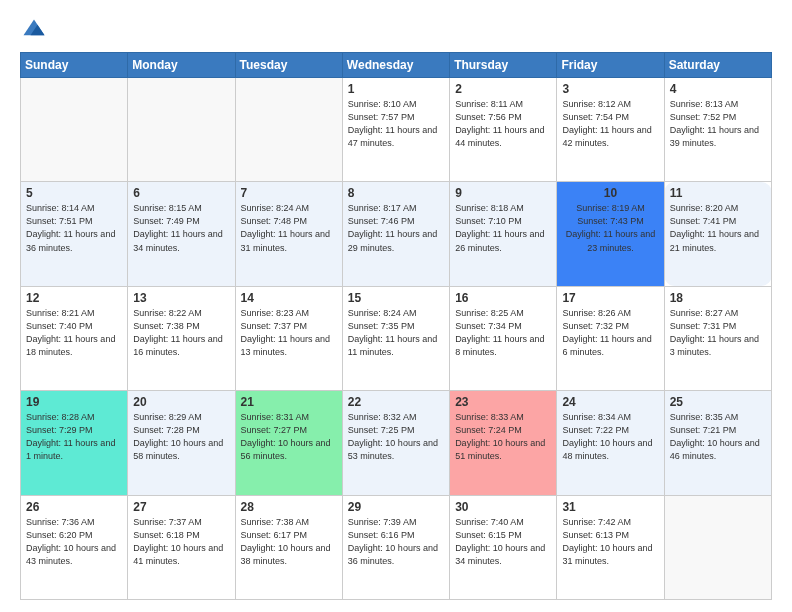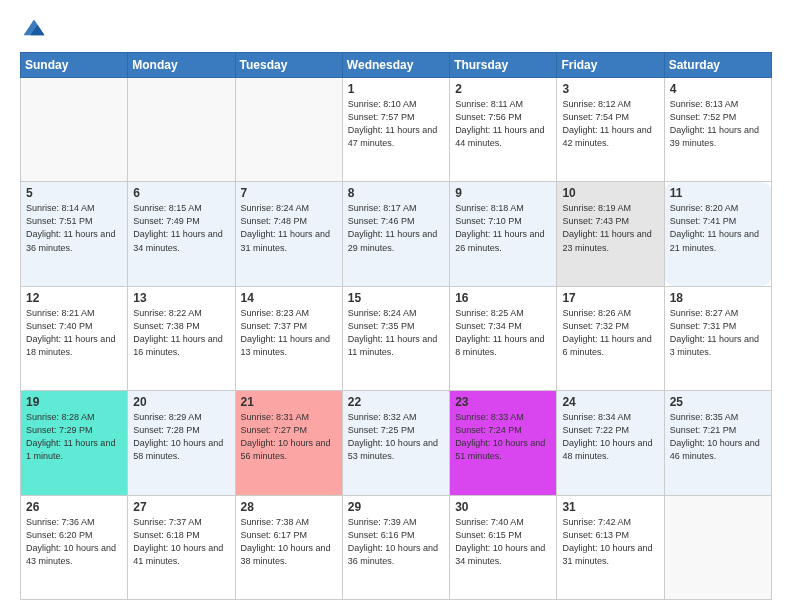--- a/index.html
+++ b/index.html
@@ -184,21 +184,21 @@
             <div class="day-info" style="white-space: pre-line;">Sunrise: 8:17 AM
 Sunset: 7:46 PM
 Daylight: 11 hours and 29 minutes.</div>
           </td>
           <td style="background: rgb(237, 243, 251);">
             <span class="day-number">9</span>
             <div class="day-info" style="white-space: pre-line;">Sunrise: 8:18 AM
 Sunset: 7:10 PM
 Daylight: 11 hours and 26 minutes.</div>
           </td>
-          <td style="background: #e5e5e5;">
+          <td style="background: #3b82f6; text-align: center;">
             <span class="day-number">10</span>
             <div class="day-info" style="white-space: pre-line;">Sunrise: 8:19 AM
 Sunset: 7:43 PM
 Daylight: 11 hours and 23 minutes.</div>
           </td>
           <td style="background: rgb(237, 243, 251); border-radius: 11px;">
             <span class="day-number">11</span>
             <div class="day-info" style="white-space: pre-line;">Sunrise: 8:20 AM
 Sunset: 7:41 PM
 Daylight: 11 hours and 21 minutes.</div>
@@ -254,33 +254,33 @@
             <div class="day-info" style="white-space: pre-line;">Sunrise: 8:28 AM
 Sunset: 7:29 PM
 Daylight: 11 hours and 1 minute.</div>
           </td>
           <td style="background: rgb(237, 243, 251);">
             <span class="day-number">20</span>
             <div class="day-info" style="white-space: pre-line;">Sunrise: 8:29 AM
 Sunset: 7:28 PM
 Daylight: 10 hours and 58 minutes.</div>
           </td>
-          <td style="background: #fca5a5;">
+          <td style="background: #86efac;">
             <span class="day-number">21</span>
             <div class="day-info" style="white-space: pre-line;">Sunrise: 8:31 AM
 Sunset: 7:27 PM
 Daylight: 10 hours and 56 minutes.</div>
           </td>
           <td style="background: rgb(237, 243, 251);">
             <span class="day-number">22</span>
             <div class="day-info" style="white-space: pre-line;">Sunrise: 8:32 AM
 Sunset: 7:25 PM
 Daylight: 10 hours and 53 minutes.</div>
           </td>
-          <td style="background: #d946ef;">
+          <td style="background: #fca5a5;">
             <span class="day-number">23</span>
             <div class="day-info" style="white-space: pre-line;">Sunrise: 8:33 AM
 Sunset: 7:24 PM
 Daylight: 10 hours and 51 minutes.</div>
           </td>
           <td style="background: rgb(237, 243, 251);">
             <span class="day-number">24</span>
             <div class="day-info" style="white-space: pre-line;">Sunrise: 8:34 AM
 Sunset: 7:22 PM
 Daylight: 10 hours and 48 minutes.</div>

